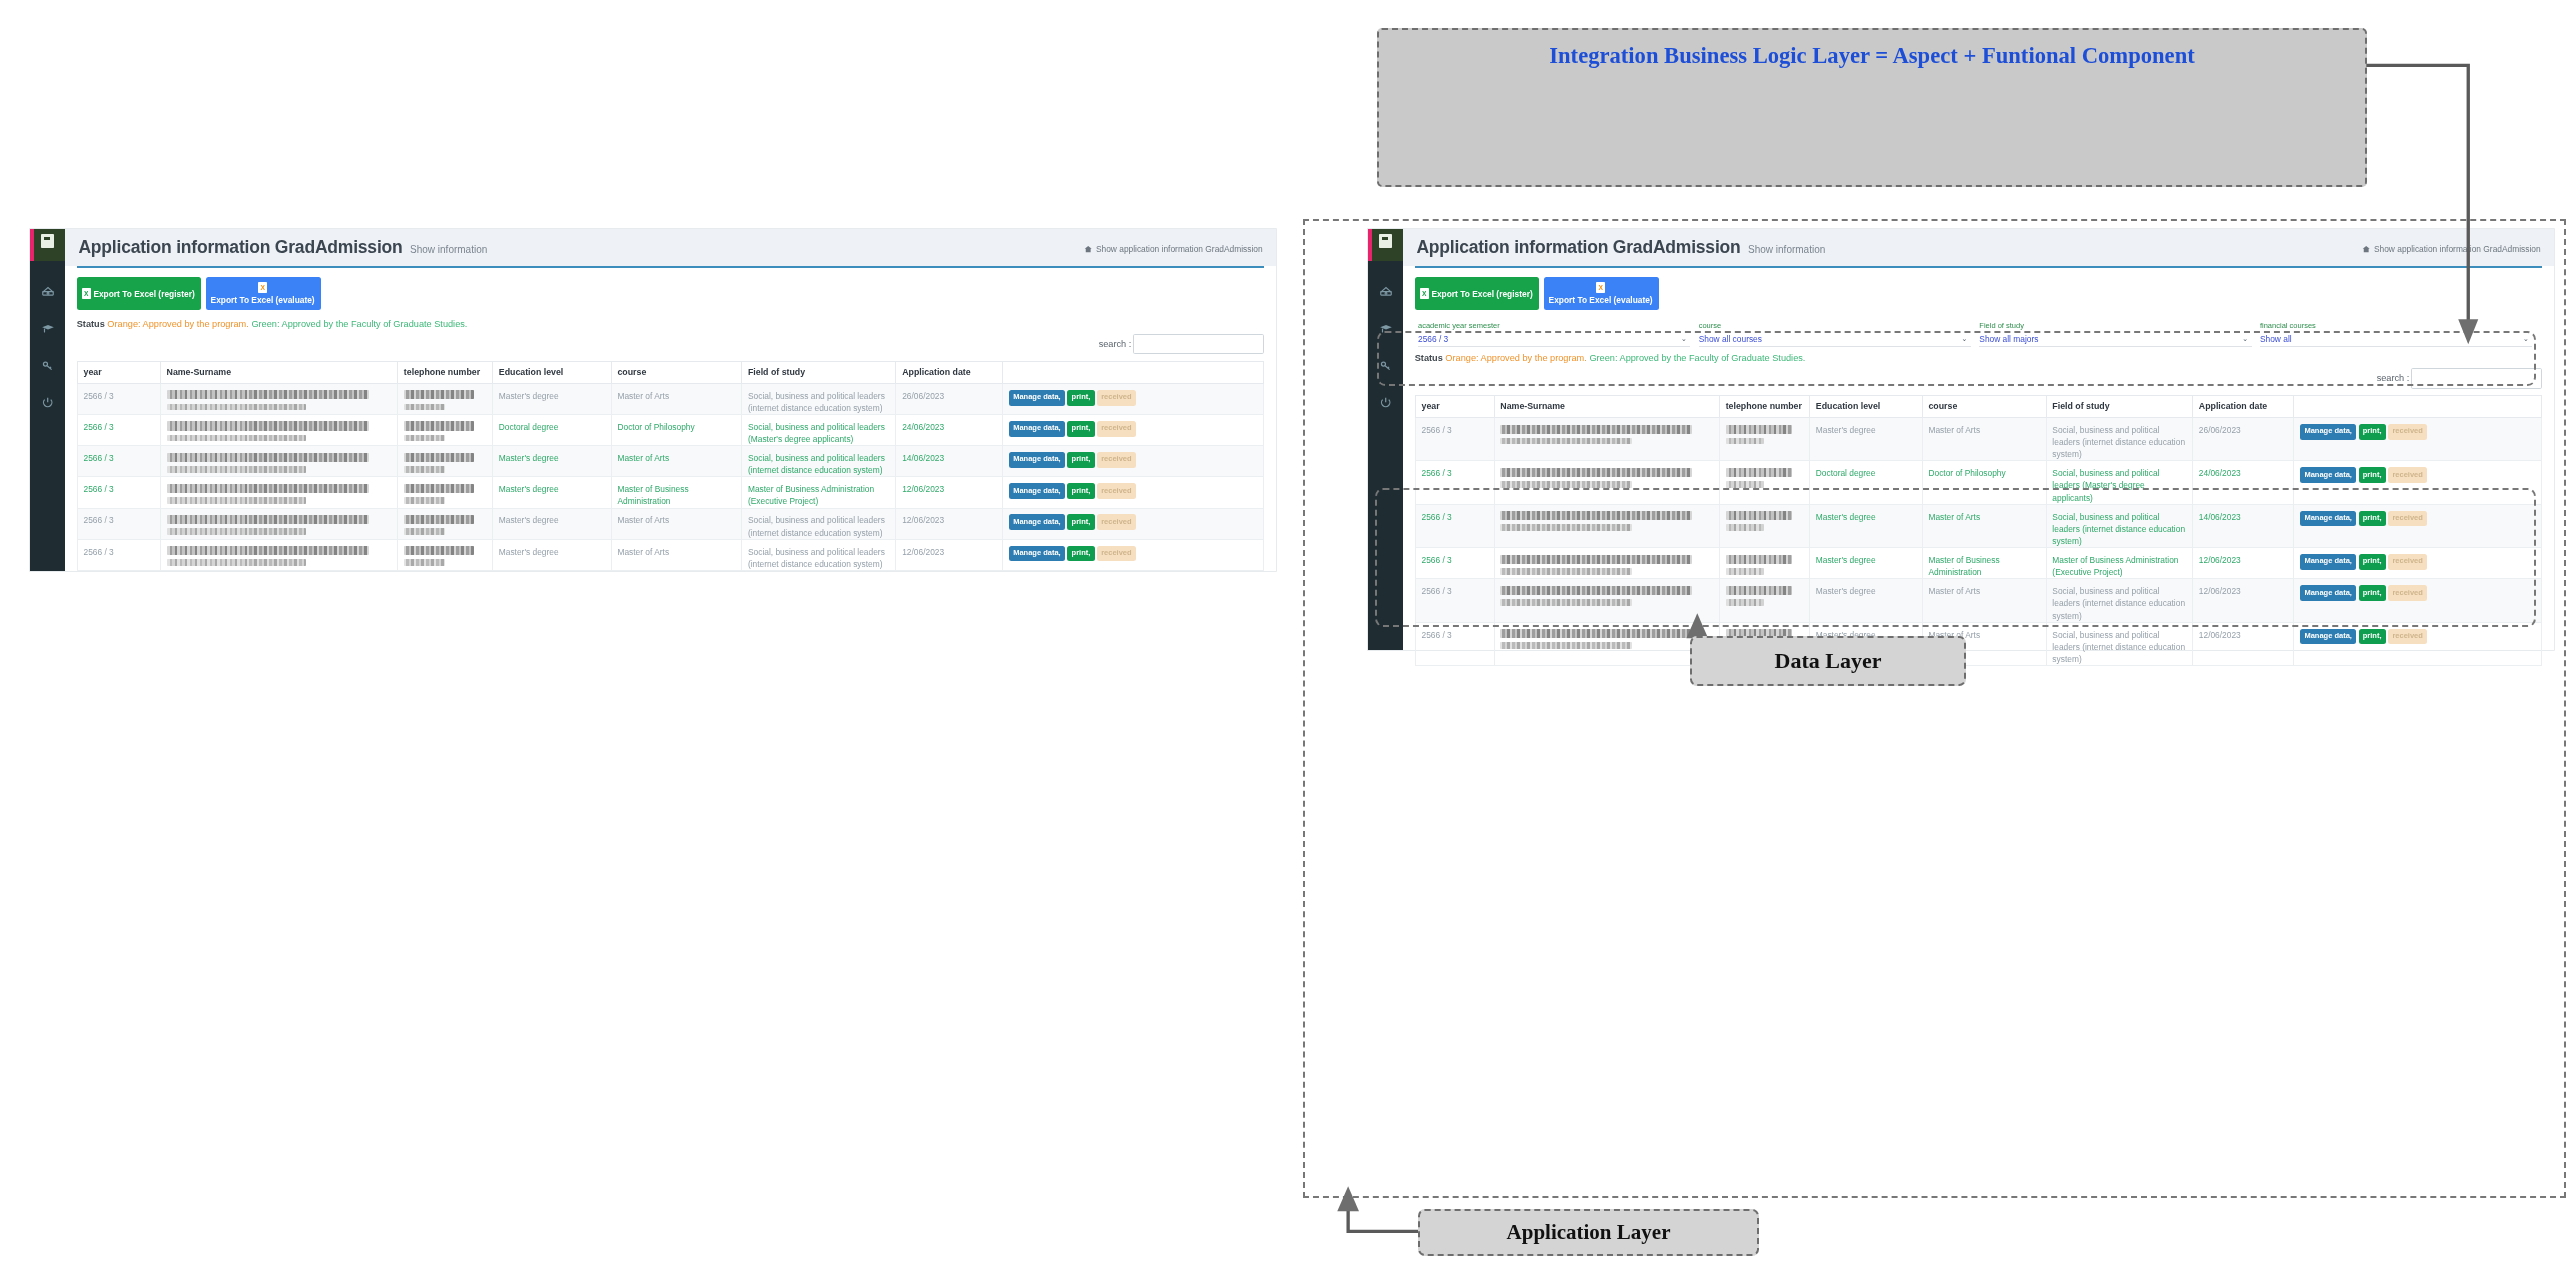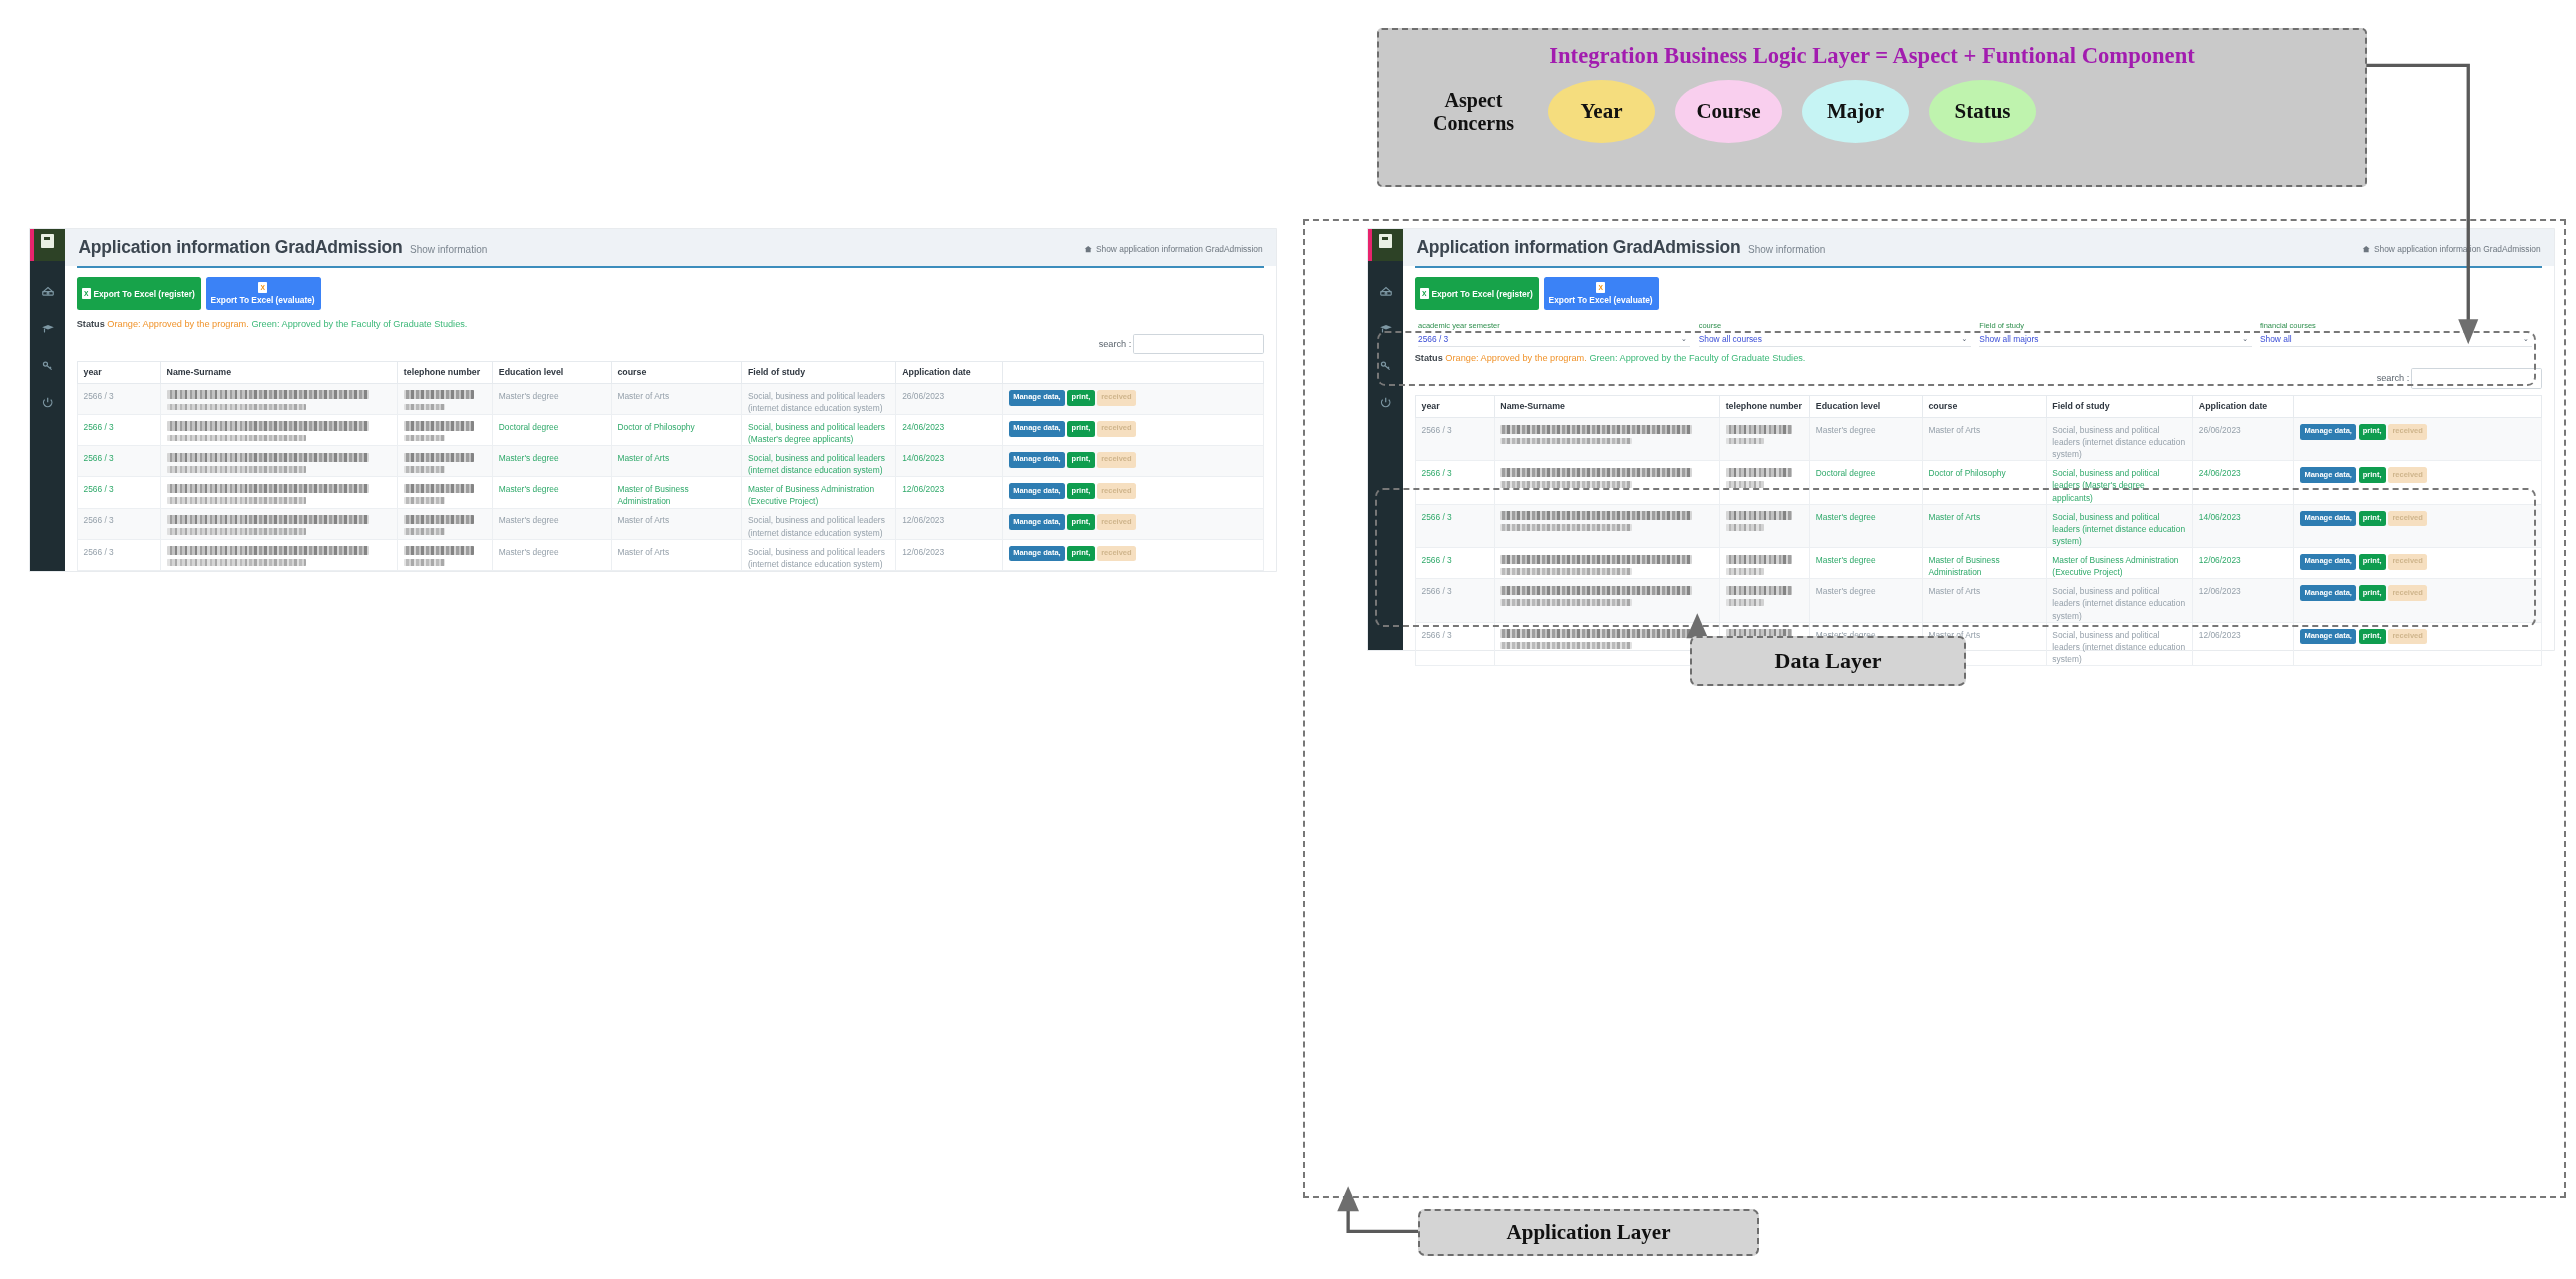--- a/index.html
+++ b/index.html
@@ -68,21 +68,21 @@
   .filt .fsel .cv{font-size:7.5px;color:#5a6472;}
 
   
   .dash{position:absolute;border:2.5px dashed #777;box-sizing:border-box;}
   .dash.round{border-radius:8.4px;}
   .annot{position:absolute;background:#d4d4d4;border:2.5px dashed #6e6e6e;border-radius:6.7px;
          display:flex;align-items:center;justify-content:center;box-sizing:border-box;
          font-family:"Liberation Serif",serif;font-weight:700;color:#111;}
 
   .biz{position:absolute;background:#c9c9c9;border:2.5px dashed #6e6e6e;border-radius:5px;box-sizing:border-box;}
-  .biz .bt{text-align:center;font-family:"Liberation Serif",serif;font-weight:700;font-size:22.6px;color:#a21caf;margin-top:12.5px;}
+  .biz .bt{text-align:center;font-family:"Liberation Serif",serif;font-weight:700;font-size:22.6px;color:#1d4ed8;margin-top:12.5px;}
   .biz .brow{display:flex;align-items:center;gap:20px;margin-top:11.7px;padding-left:40px;}
   .biz .aspect{font-family:"Liberation Serif",serif;font-weight:700;font-size:20px;color:#111;line-height:1.15;text-align:center;width:109px;}
   .biz .bubble{width:107px;height:63px;border-radius:50%;display:flex;align-items:center;justify-content:center;
                font-family:"Liberation Serif",serif;font-weight:700;font-size:21px;color:#111;}
 
   svg.conn{position:absolute;overflow:visible;pointer-events:none;}
 </style>
 </head>
 <body>
 
@@ -399,38 +399,20 @@
               <td><span class="pill manage">Manage data,</span><span class="pill print">print,</span><span class="pill recv">received</span></td>
             </tr>
           </tbody>
         </table>
       </div>
     </div>
   </div>
 
 <div class="biz" style="left:1377px;top:28px;width:990px;height:159px;">
   <div class="bt">Integration Business Logic Layer = Aspect + Funtional Component</div>
-  <div class="brow">
-    <div class="aspect">
-      <span>Aspect</span><br>
-      <span>Concerns</span>
-    </div>
-    <div class="bubble" style="background: rgb(245, 221, 126);">
-        <span>Year</span>
-      </div>
-    <div class="bubble" style="background: rgb(249, 207, 238);">
-        <span>Course</span>
-      </div>
-    <div class="bubble" style="background: rgb(198, 244, 244);">
-        <span>Major</span>
-      </div>
-    <div class="bubble" style="background: rgb(191, 243, 174);">
-        <span>Status</span>
-      </div>
-  </div>
 </div>
 
 <div class="dash" style="left:1303px;top:219px;width:1263px;height:979px;"></div>
 
 <div class="dash round" style="left:1377px;top:331px;width:1159px;height:55px;"></div>
 
 <div class="dash round" style="left:1375px;top:488px;width:1161px;height:139px;"></div>
 
 <svg class="conn" style="left:0;top:0;width:2576px;height:1280px;" viewBox="0 0 3084 1532" width="2576" height="1280">
   <path d="M2833,78 L2955,78 L2955,384" fill="none" stroke="#5a5a5a" stroke-width="4"></path>

